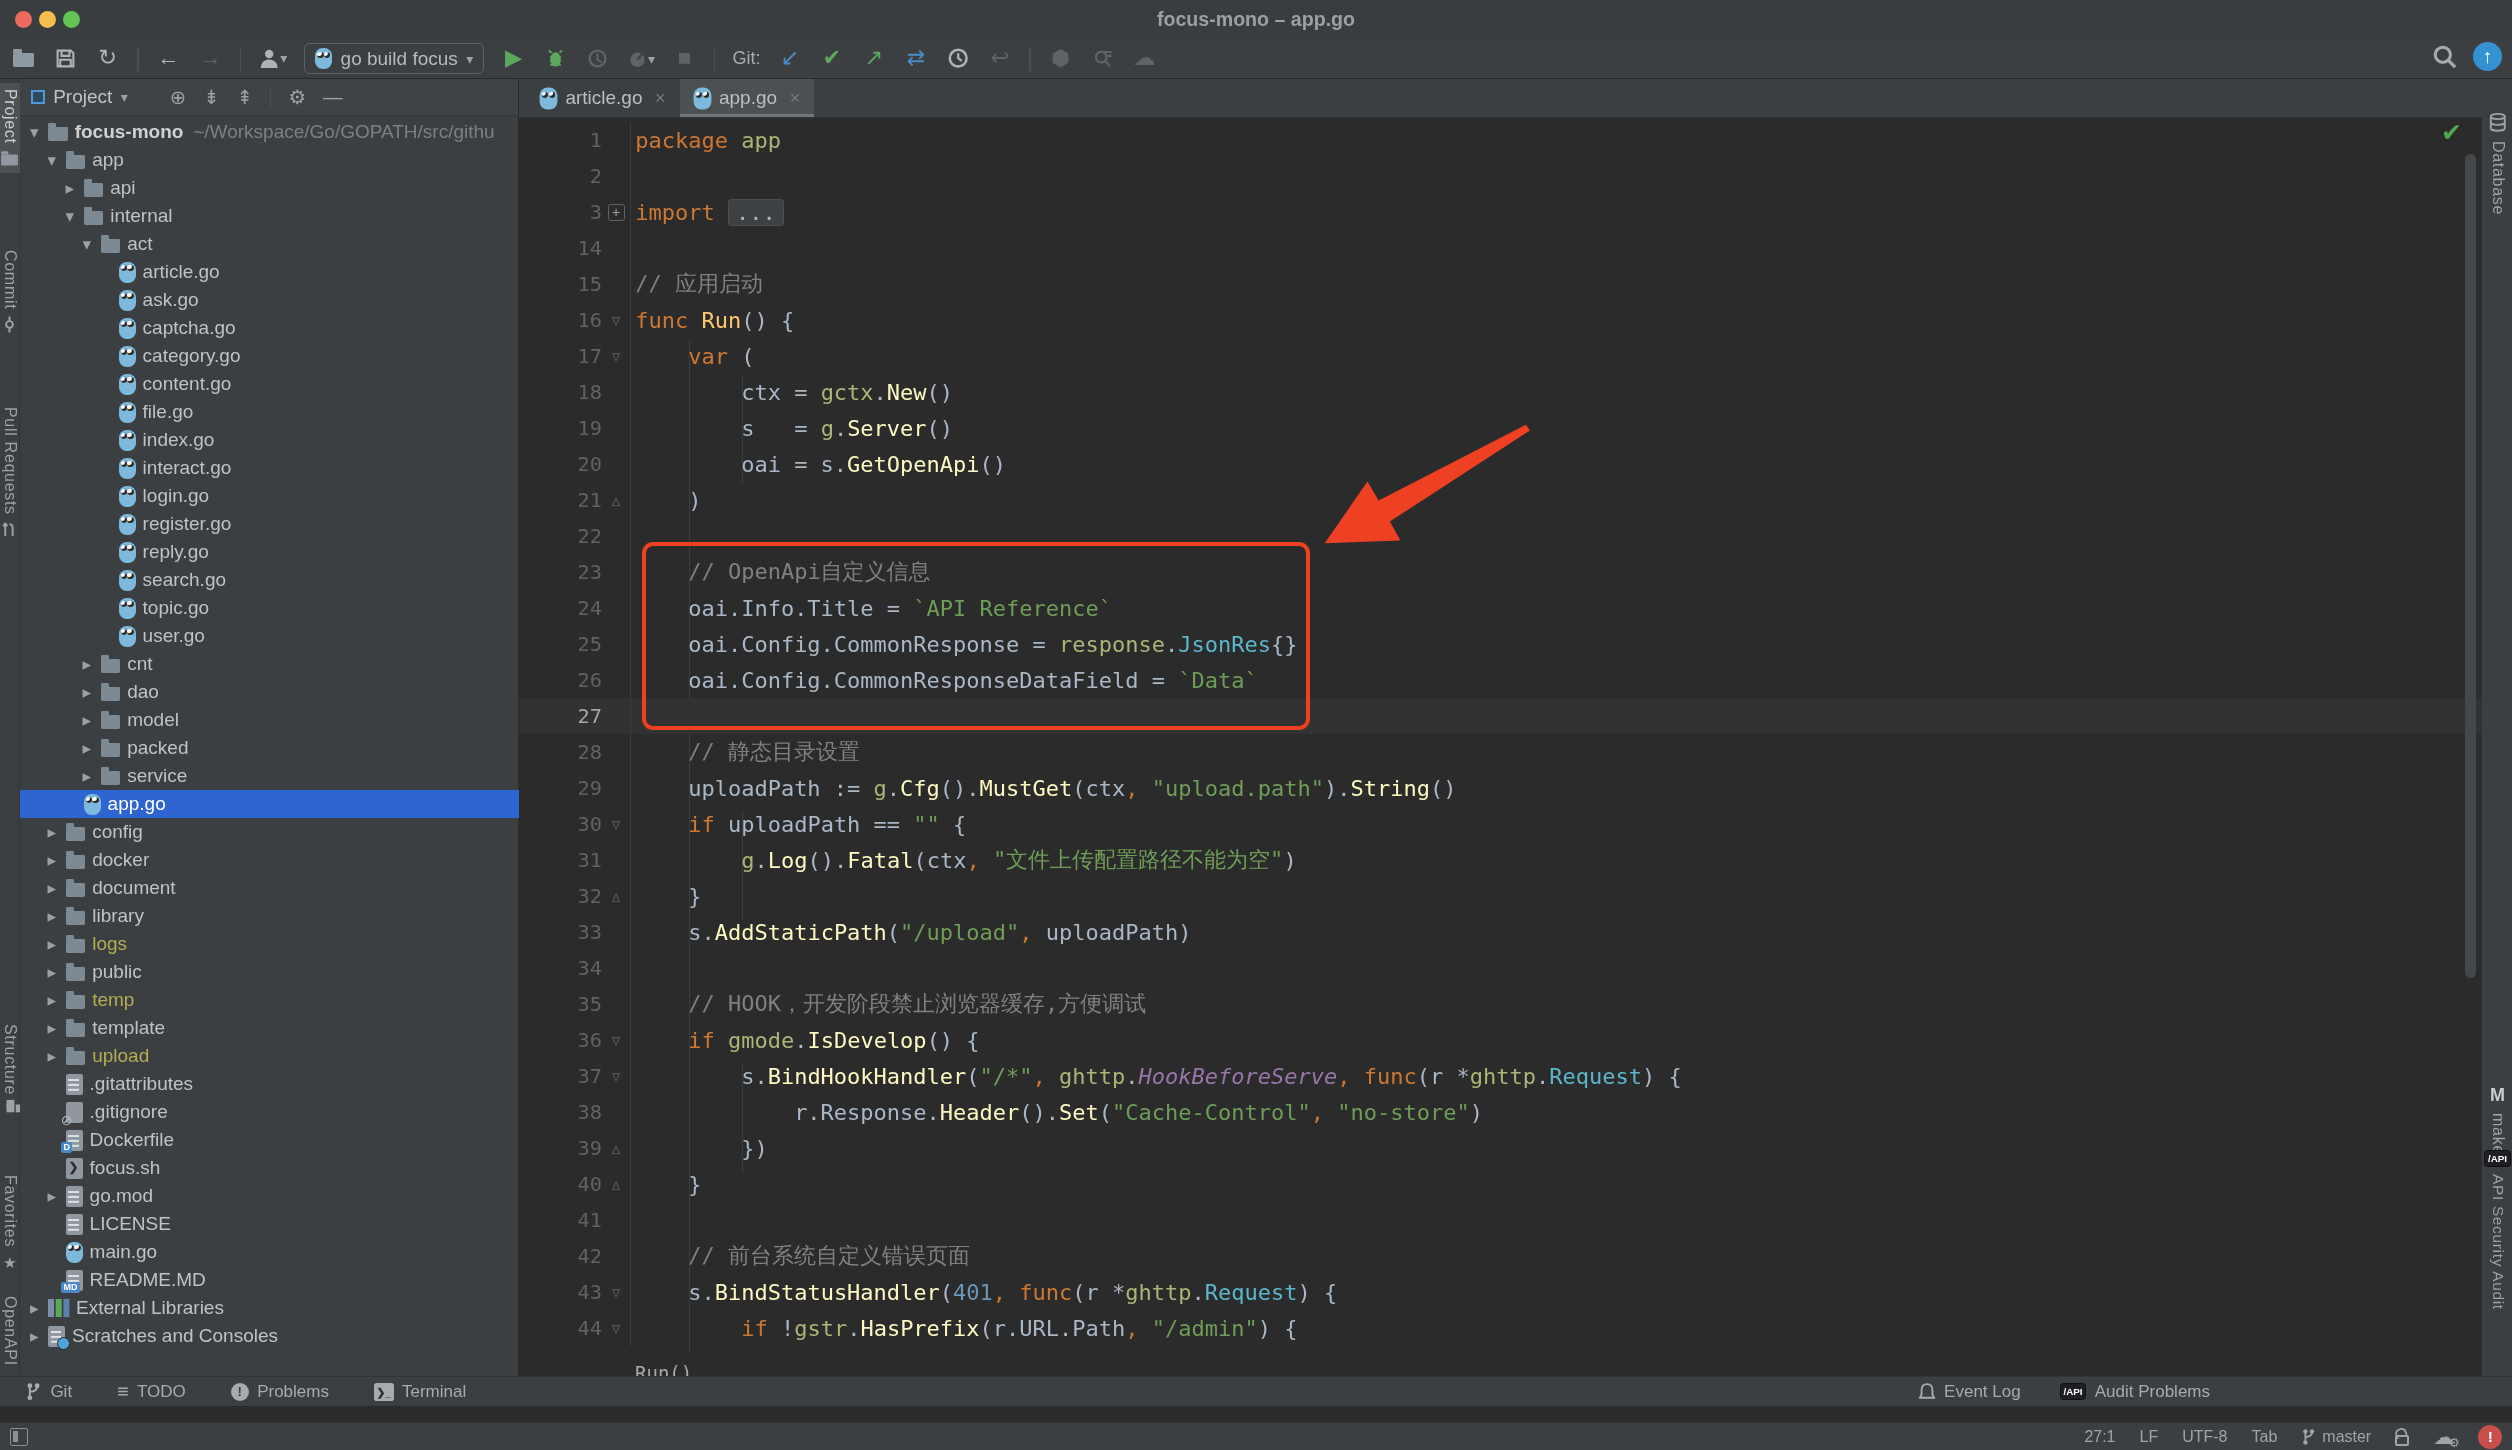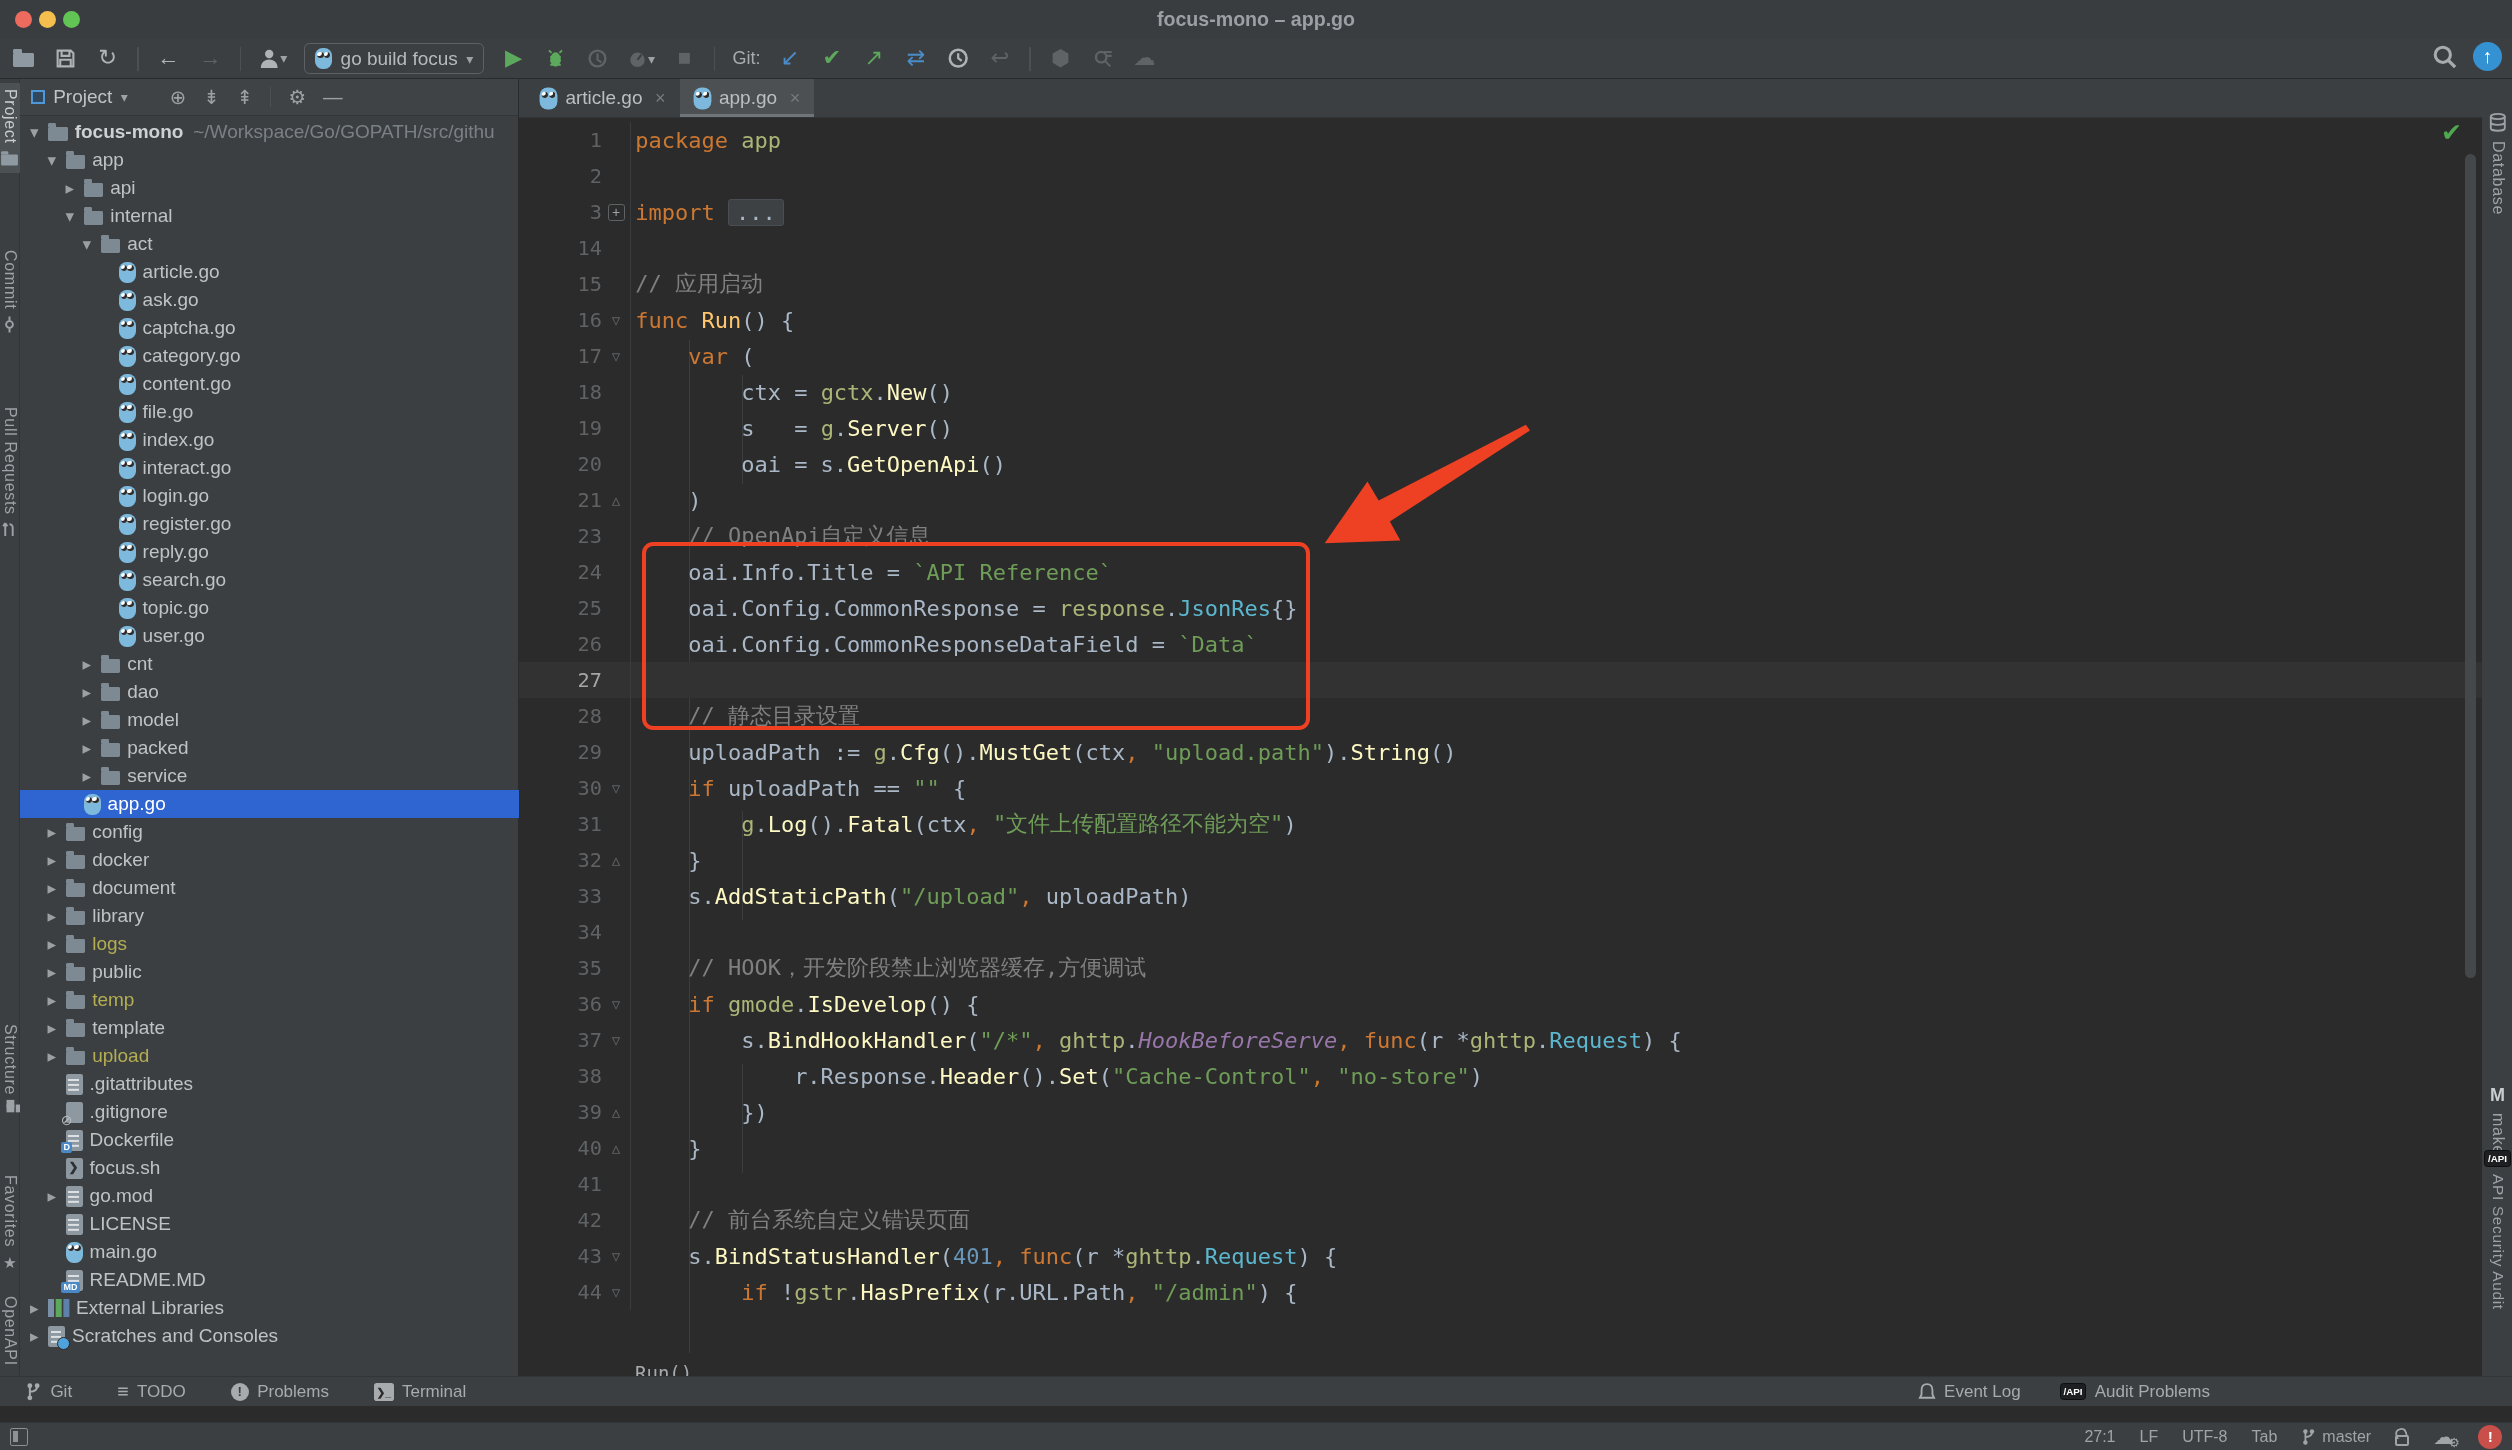--- a/index.html
+++ b/index.html
@@ -582,20 +582,25 @@
           <span class="lnum">20</span>
           <span class="fold"></span>
           <span class="ctext"><span class="tk-def">        oai = s.</span><span class="tk-call">GetOpenApi</span><span class="tk-def">()</span></span>
         </div>
         <div class="crow">
           <span class="lnum">21</span>
           <span class="fold">▵</span>
           <span class="ctext"><span class="tk-def">    )</span></span>
         </div>
         <div class="crow">
+          <span class="lnum">22</span>
+          <span class="fold"></span>
+          <span class="ctext"></span>
+        </div>
+        <div class="crow">
           <span class="lnum">23</span>
           <span class="fold"></span>
           <span class="ctext"><span class="tk-def">    </span><span class="tk-com">// OpenApi自定义信息</span></span>
         </div>
         <div class="crow">
           <span class="lnum">24</span>
           <span class="fold"></span>
           <span class="ctext"><span class="tk-def">    oai.Info.Title = </span><span class="tk-str">`API Reference`</span></span>
         </div>
         <div class="crow">

